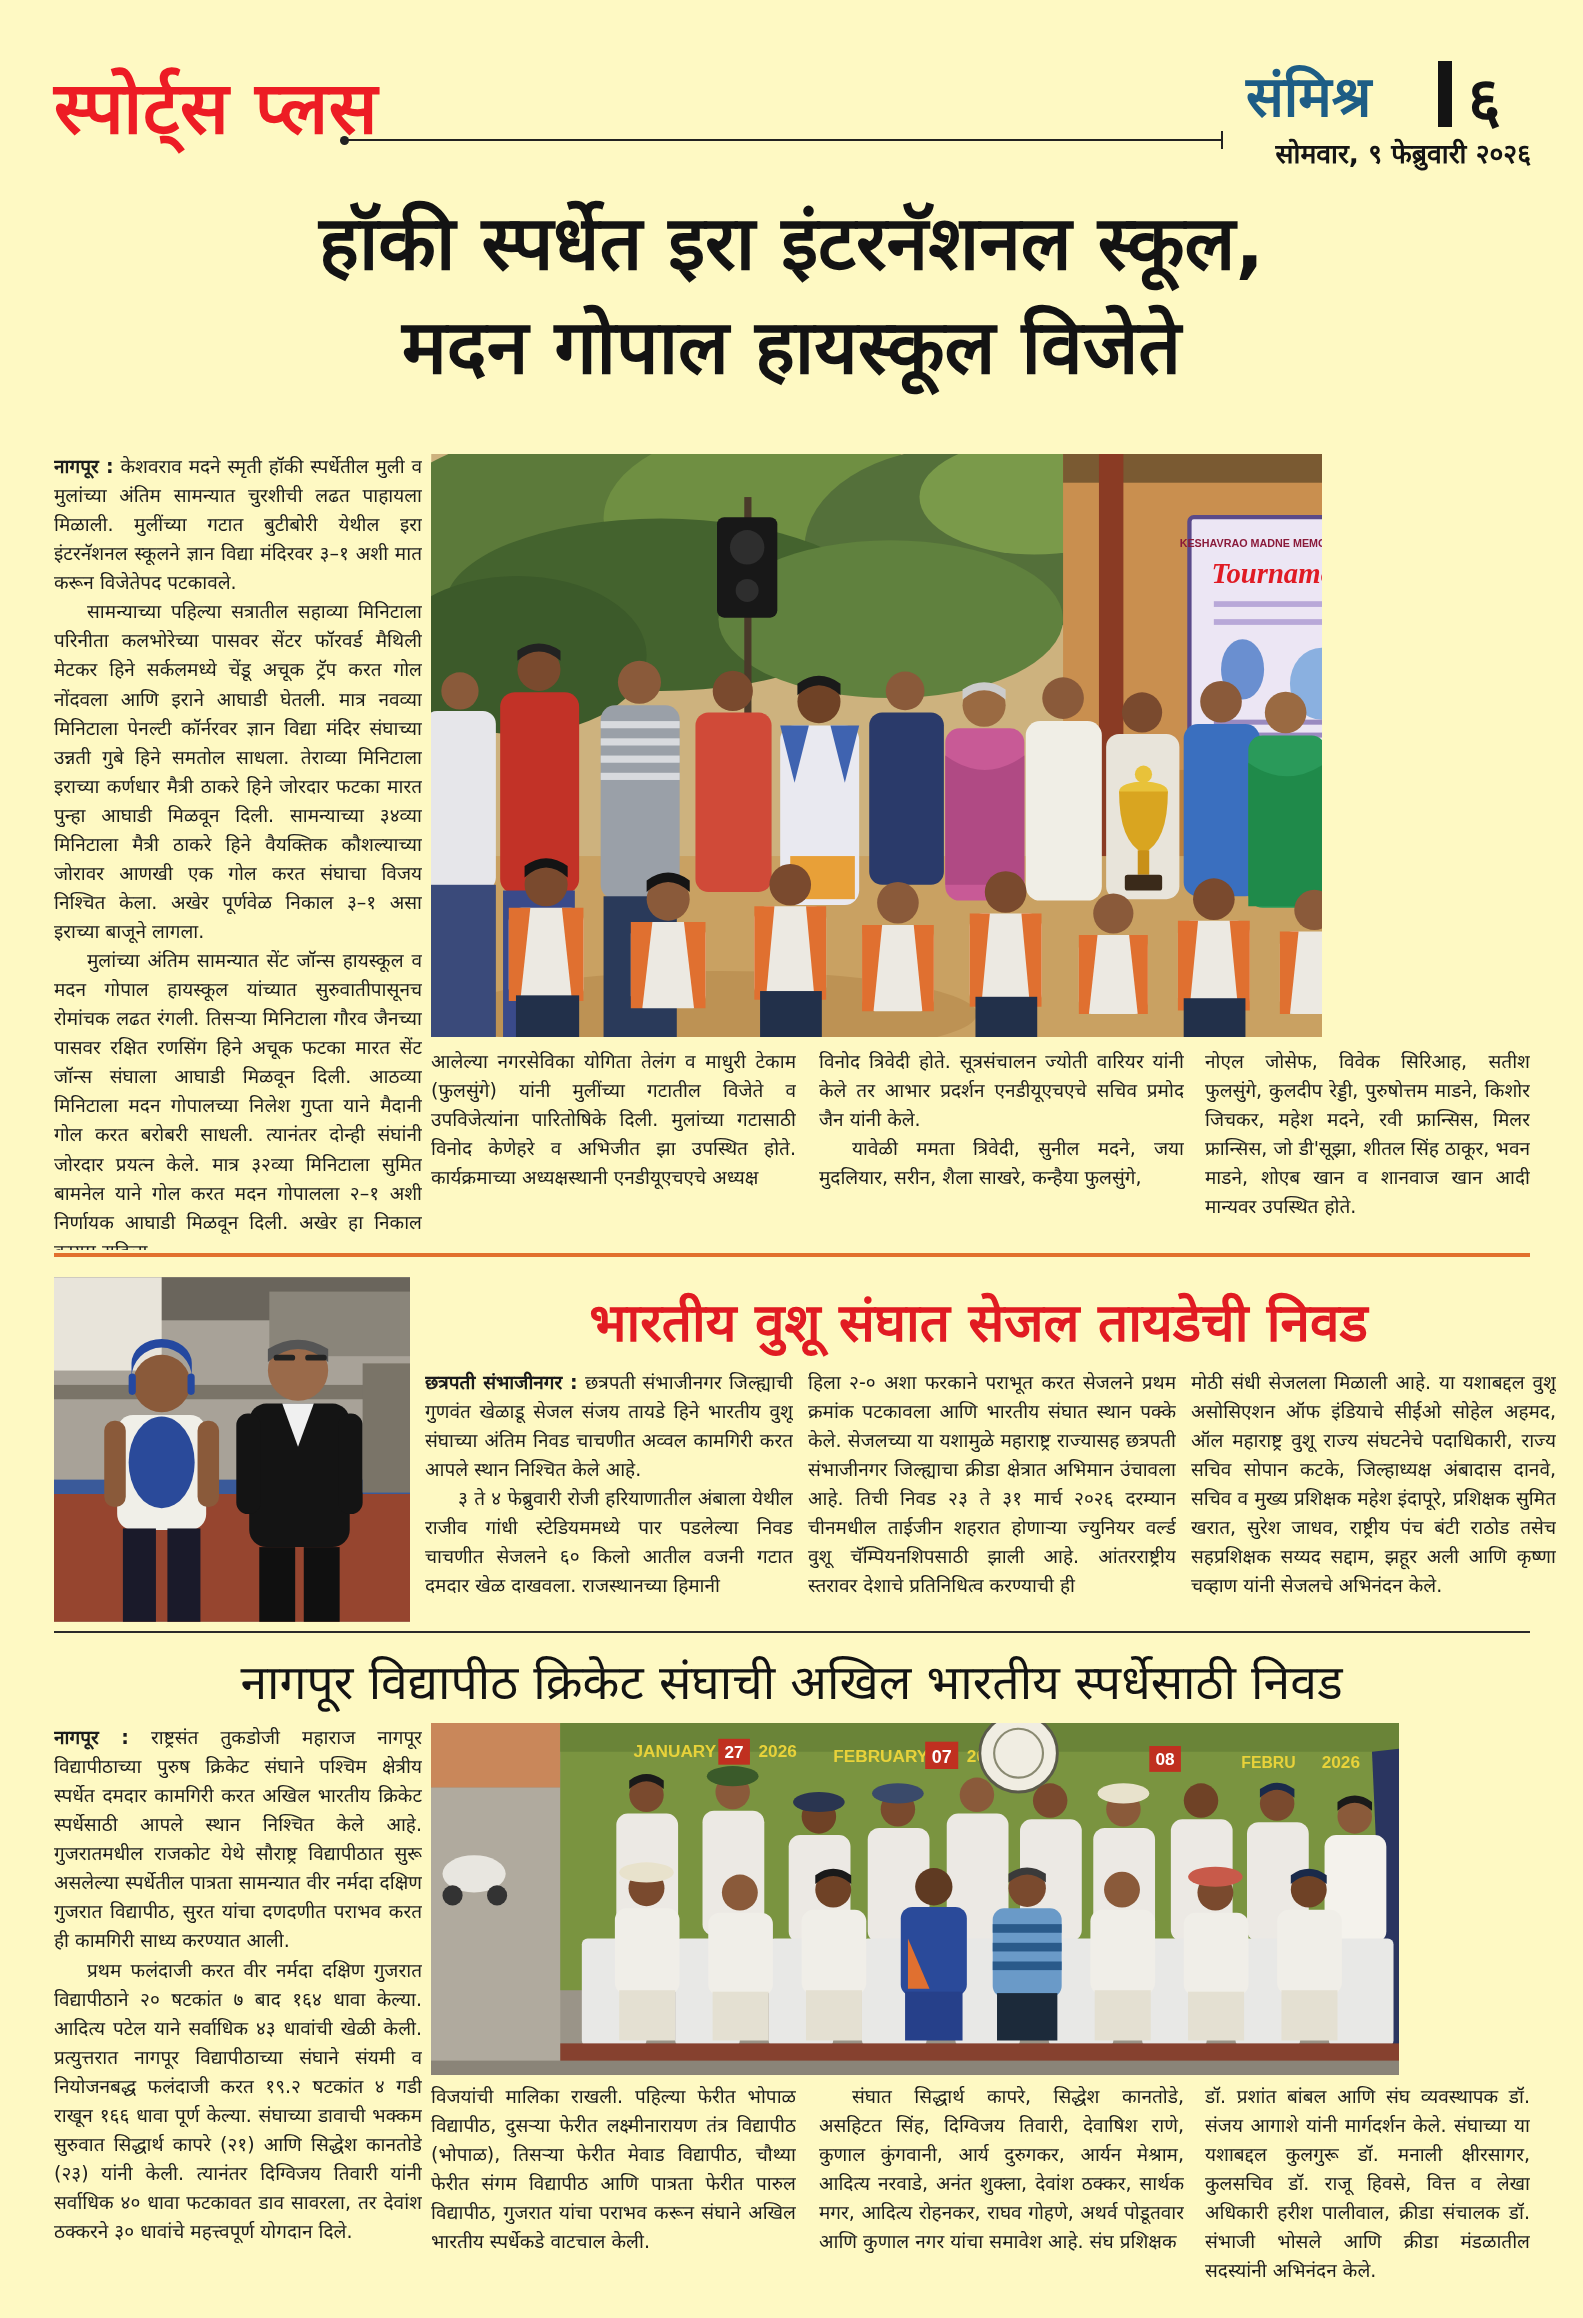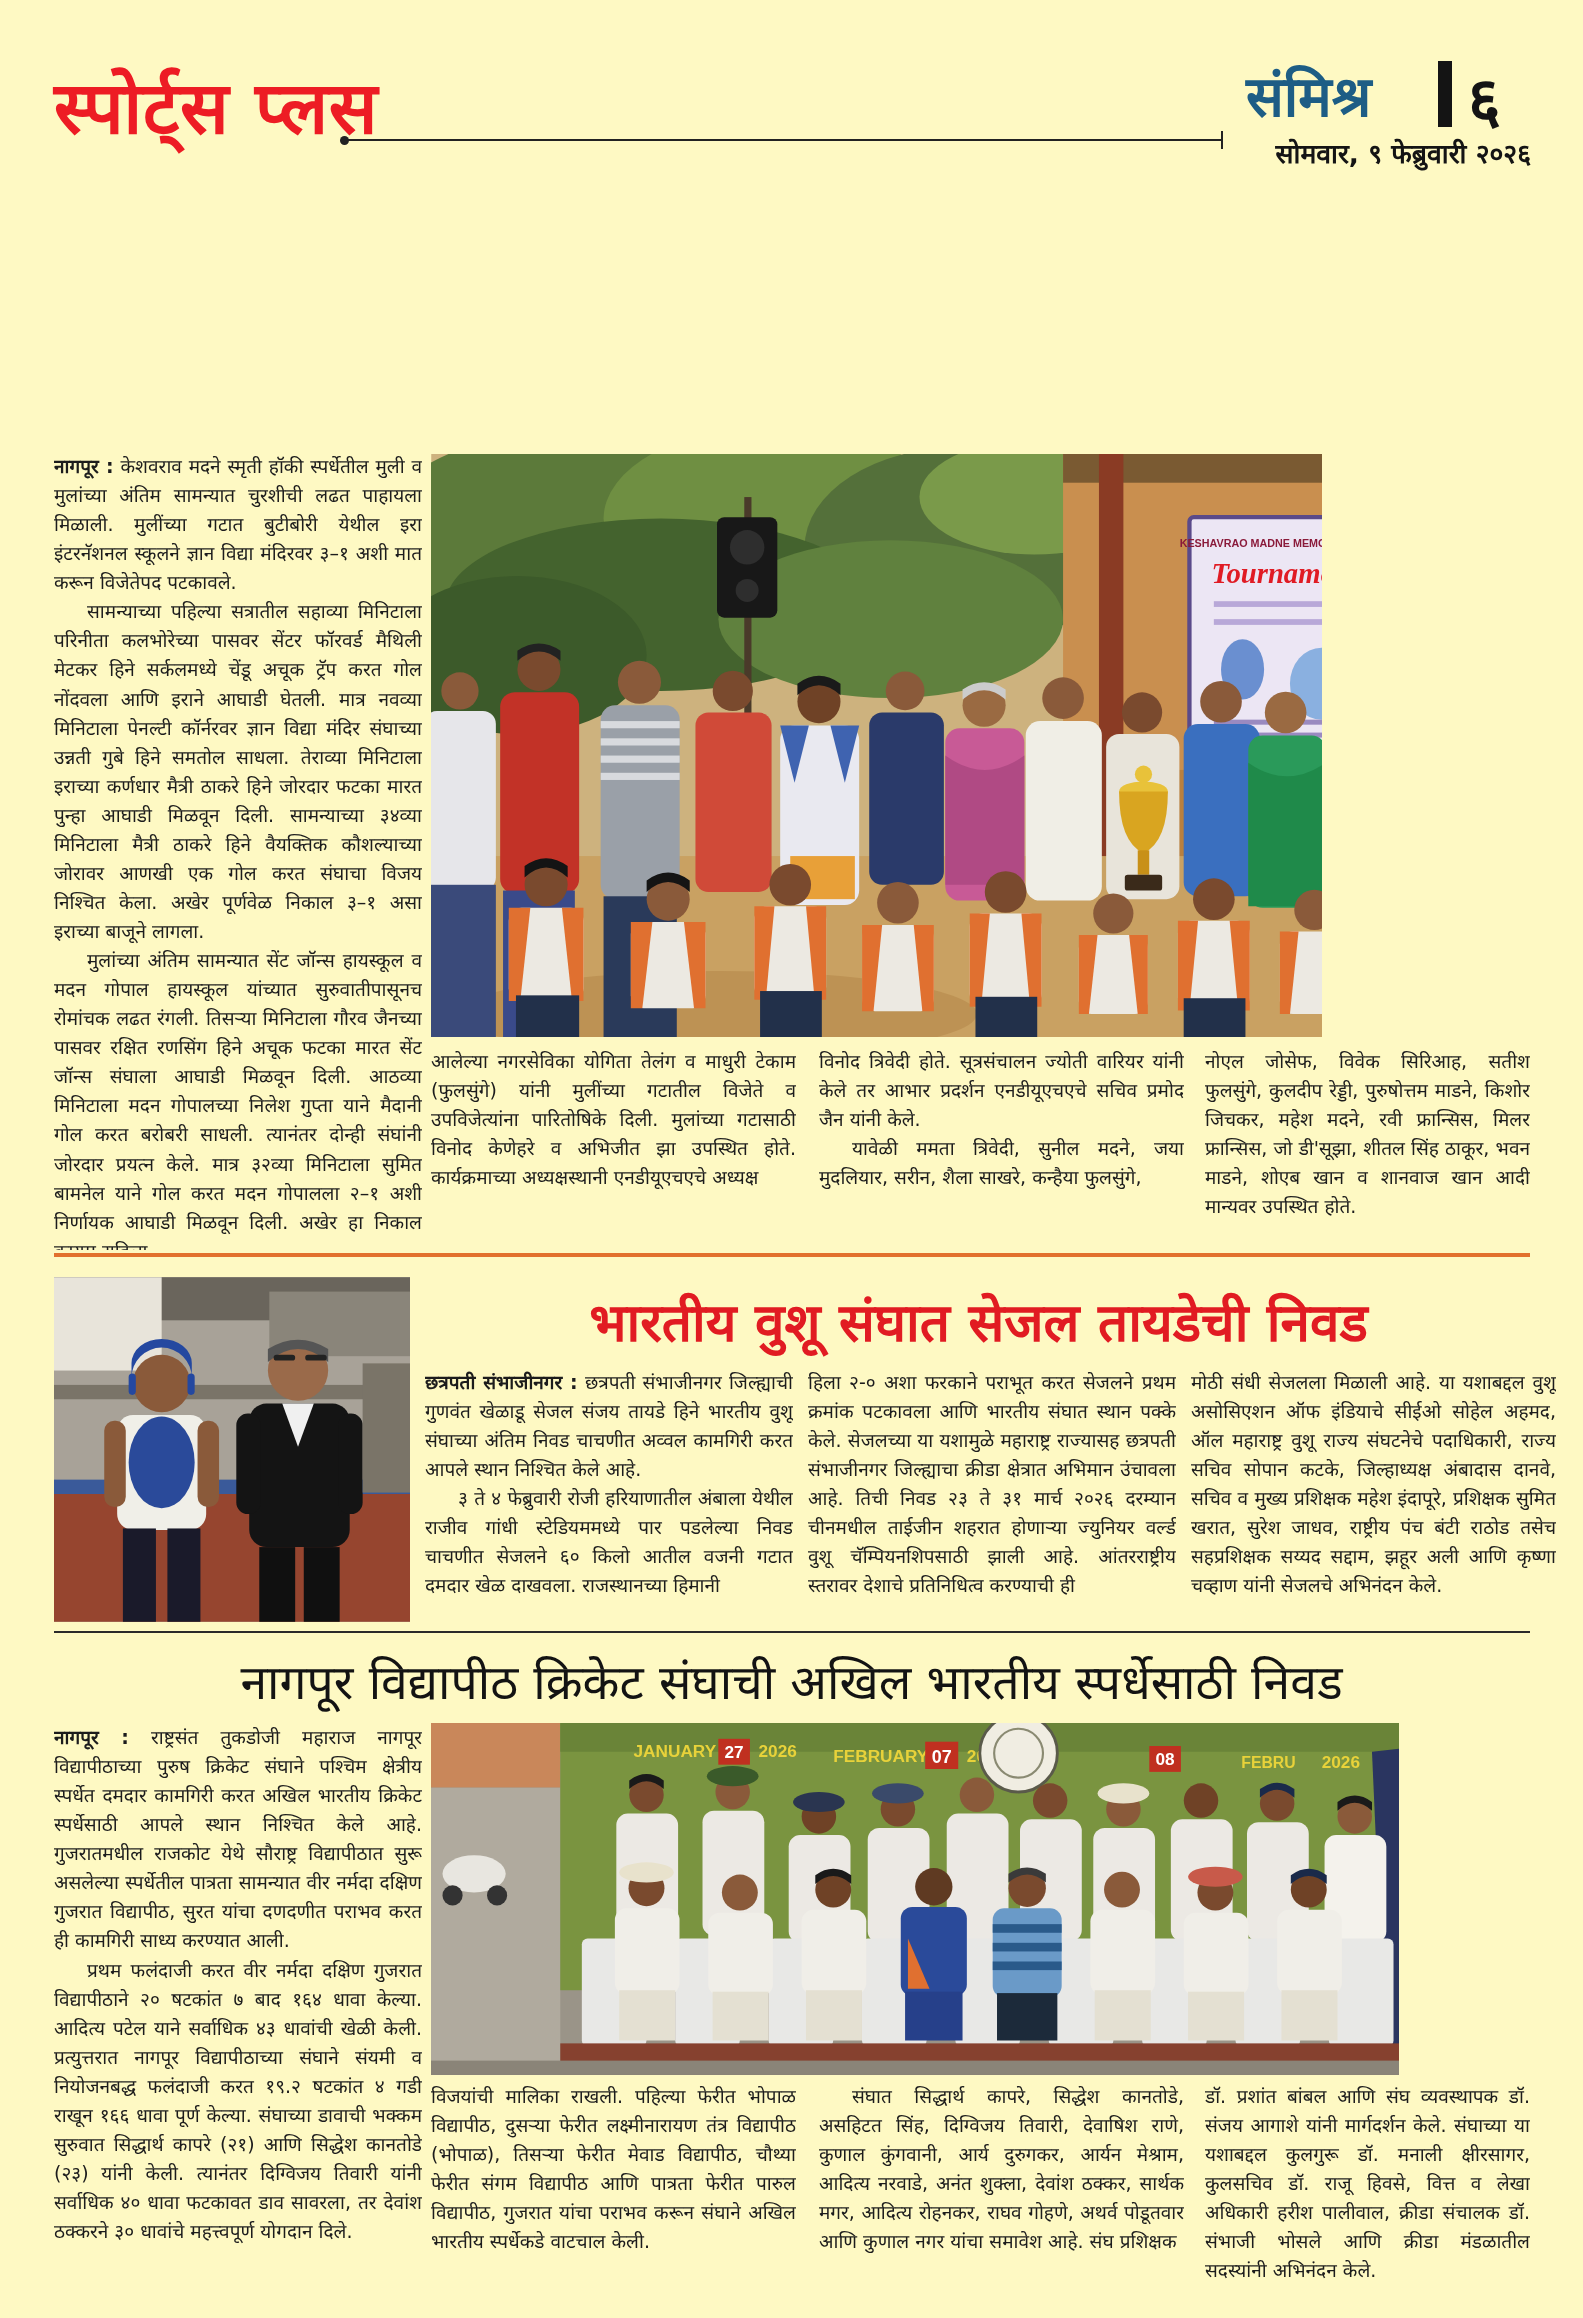--- a/index.html
+++ b/index.html
@@ -38,20 +38,24 @@
 
   <div class="abs masthead">स्पोर्ट्स प्लस</div>
   <div class="abs hdr-dot"></div>
   <div class="abs hdr-line"></div>
   <div class="abs hdr-tick"></div>
   <div class="abs section-name">संमिश्र</div>
   <div class="abs page-bar"></div>
   <div class="abs page-num">६</div>
   <div class="abs hdr-date">सोमवार, ९ फेब्रुवारी २०२६</div>
 
+  <div class="abs headline1">
+    <span>हॉकी स्पर्धेत इरा इंटरनॅशनल स्कूल,</span><br>
+    <span>मदन गोपाल हायस्कूल विजेते</span>
+  </div>
 
   <div class="col" style="left:54px;top:452px;width:368px;height:798px;">
     <p><span class="dateline">नागपूर :</span><span> केशवराव मदने स्मृती हॉकी स्पर्धेतील मुली व मुलांच्या अंतिम सामन्यात चुरशीची लढत पाहायला मिळाली. मुलींच्या गटात बुटीबोरी येथील इरा इंटरनॅशनल स्कूलने ज्ञान विद्या मंदिरवर ३–१ अशी मात करून विजेतेपद पटकावले.</span></p>
     <p class="indent">सामन्याच्या पहिल्या सत्रातील सहाव्या मिनिटाला परिनीता कलभोरेच्या पासवर सेंटर फॉरवर्ड मैथिली मेटकर हिने सर्कलमध्ये चेंडू अचूक ट्रॅप करत गोल नोंदवला आणि इराने आघाडी घेतली. मात्र नवव्या मिनिटाला पेनल्टी कॉर्नरवर ज्ञान विद्या मंदिर संघाच्या उन्नती गुबे हिने समतोल साधला. तेराव्या मिनिटाला इराच्या कर्णधार मैत्री ठाकरे हिने जोरदार फटका मारत पुन्हा आघाडी मिळवून दिली. सामन्याच्या ३४व्या मिनिटाला मैत्री ठाकरे हिने वैयक्तिक कौशल्याच्या जोरावर आणखी एक गोल करत संघाचा विजय निश्चित केला. अखेर पूर्णवेळ निकाल ३–१ असा इराच्या बाजूने लागला.</p>
     <p class="indent">मुलांच्या अंतिम सामन्यात सेंट जॉन्स हायस्कूल व मदन गोपाल हायस्कूल यांच्यात सुरुवातीपासूनच रोमांचक लढत रंगली. तिसऱ्या मिनिटाला गौरव जैनच्या पासवर रक्षित रणसिंग हिने अचूक फटका मारत सेंट जॉन्स संघाला आघाडी मिळवून दिली. आठव्या मिनिटाला मदन गोपालच्या निलेश गुप्ता याने मैदानी गोल करत बरोबरी साधली. त्यानंतर दोन्ही संघांनी जोरदार प्रयत्न केले. मात्र ३२व्या मिनिटाला सुमित बामनेल याने गोल करत मदन गोपालला २–१ अशी निर्णायक आघाडी मिळवून दिली. अखेर हा निकाल कायम राहिला.</p>
 
   </div>
 
   <div class="photo" style="left:431px;top:454px;width:891px;height:583px;">
     <svg width="1099" height="583" viewBox="0 0 1530 812">

